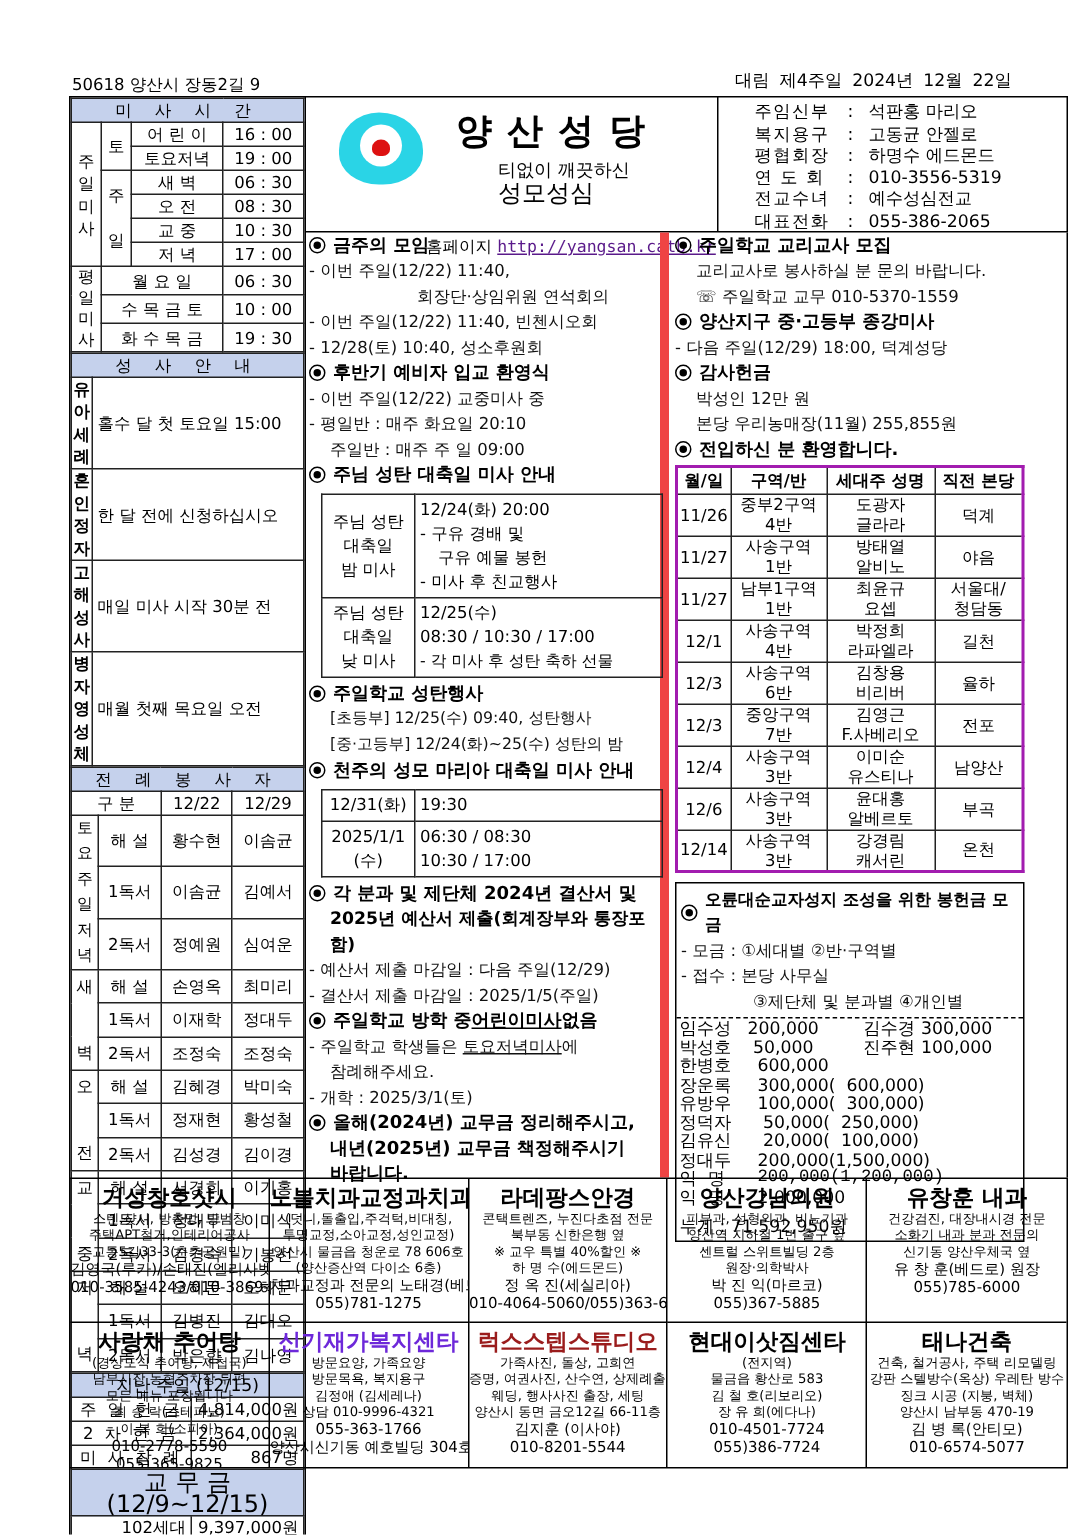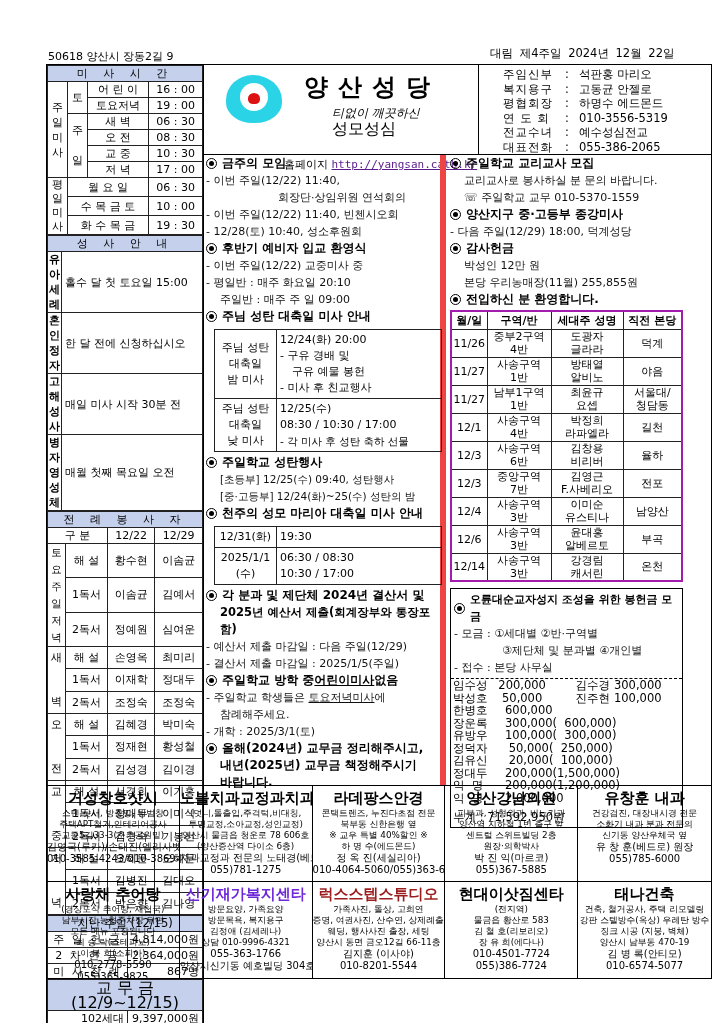--- a/index.html
+++ b/index.html
@@ -20,21 +20,21 @@
   .tiny { font-size: 8.5px; line-height: 9px; font-weight: bold; }
   .left-txt { text-align: left; padding-left: 3px !important; }
   .right-txt { text-align: right; padding-right: 3px !important; }
 
   
   .logo-box { left: 204px; top: 64px; width: 274px; height: 91px; border-top: 1px solid #000; border-bottom: 1px solid #000; }
   .logo { left: 22px; top: 10px; width: 56px; height: 48px; background: #2ad4e6; border-radius: 50% 55% 50% 50% / 55% 55% 45% 45%; }
   .logo-inner { left: 14px; top: 8px; width: 28px; height: 28px; background:#fff; border-radius:50%; }
   .logo-heart { left: 22px; top: 18px; width: 12px; height: 11px; background:#d11; border-radius: 50% 50% 40% 40%; }
   .title { left: 100px; top: 6px; font-size: 24px; font-weight: bold; letter-spacing: 10px; }
-  .subtitle { left: 128px; top: 40px; font-size: 12px; font-style: italic; }
+  .subtitle { left: 128px; top: 40px; font-size: 12px; }
   .subtitle2 { left: 128px; top: 54px; font-size: 16px; }
   .homepage { left: 80px; top: 92px; font-size: 11px; }
   .homepage a { color: #5a1a8a; font-family: "DejaVu Sans Mono", monospace; font-size: 11px; text-decoration: underline; }
 
   
   .staff { left: 478px; top: 64px; width: 234px; height: 91px; border: 1px solid #000; padding: 2px 0 0 24px; }
   .staff-row { font-size: 11.5px; line-height: 14.5px; display: flex; }
   .staff-row .k { width: 62px; letter-spacing: 1px; }
   .staff-row .c { width: 14px; }
 
@@ -540,22 +540,22 @@
       </tbody>
   </table>
 
   <div class="fund">
     <div class="fund-head">
       <div class="sec" style="font-size:11px">
           <span class="bullet"></span>
           <span>오륜대순교자성지 조성을 위한 봉헌금 모금</span>
         </div>
       <div class="line">- 모금 : ①세대별 ②반·구역별</div>
+      <div class="line">- 접수 : 본당 사무실</div>
       <div class="line" style="padding-left:48px">③제단체 및 분과별 ④개인별</div>
-      <div class="line">- 접수 : 본당 사무실</div>
     </div>
     <div id="donor-list">
         <div class="fund-row">
           <span class="n" style="white-space: pre;">임수성</span>
           <span class="v" style="white-space: pre;">200,000</span>
           <span class="n" style="width: 54px; text-align: right; padding-right: 4px; white-space: pre;">김수경</span>
           <span class="v" style="white-space: pre;">300,000</span>
         </div>
         <div class="fund-row">
           <span class="n" style="white-space: pre;">박성호</span>
@@ -582,21 +582,21 @@
         <div class="fund-row">
           <span class="n" style="white-space: pre;">김유신</span>
           <span class="v" style="width: auto; white-space: pre;"> 20,000(  100,000)</span>
         </div>
         <div class="fund-row">
           <span class="n" style="white-space: pre;">정대두</span>
           <span class="v" style="width: auto; white-space: pre;">200,000(1,500,000)</span>
         </div>
         <div class="fund-row">
           <span class="n" style="white-space: pre;">익  명</span>
-          <span class="v" style="width: auto; white-space: pre;">200,000(1,200,000)</span>
+          <span class="v" style="width: auto; white-space: pre; font-family: Liberation Mono, monospace;">200,000(1,200,000)</span>
         </div>
         <div class="fund-row">
           <span class="n" style="white-space: pre;">익  명</span>
           <span class="v" style="width: auto; white-space: pre;">2,000,000</span>
         </div>
       </div>
     <div class="fund-total">누계 : 71,592,950원</div>
   </div>
 </div>
 

